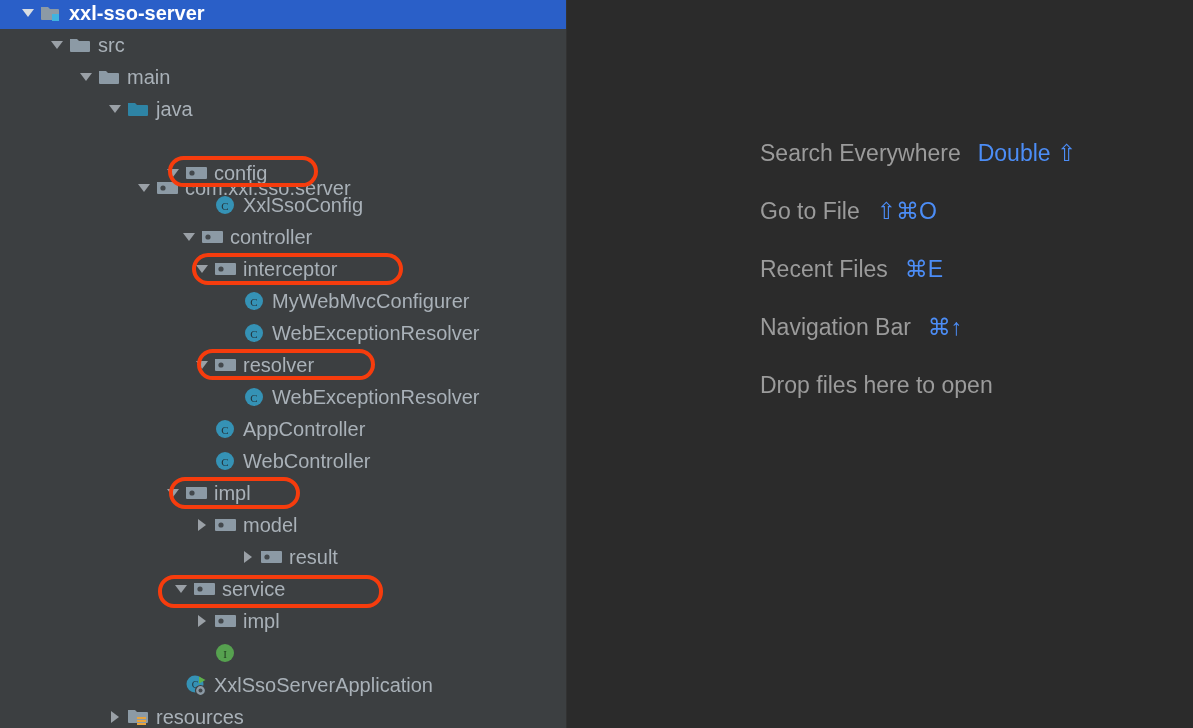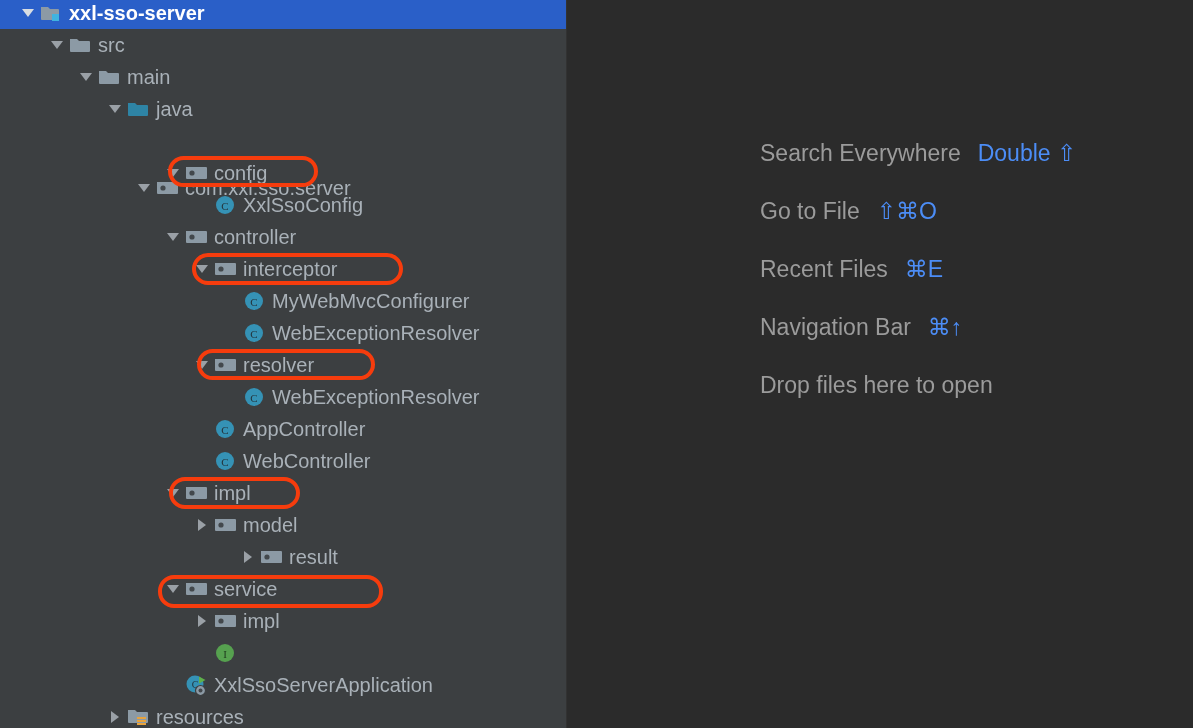--- a/index.html
+++ b/index.html
@@ -216,21 +216,21 @@
           <span class="indent" style="width: 191px;"></span>
           <span class="arrow"></span>
           <span class="icon">
             <svg width="24" height="24" viewBox="0 0 24 24">
               <circle cx="12" cy="12" r="9" fill="#3592b5"></circle>
               <text x="12" y="16.5" font-size="11" font-family="Liberation Serif, serif" text-anchor="middle" fill="#23343c">C</text>
             </svg>
           </span>
           <span class="row-label">XxlSsoConfig</span>
         </div>
-        <div class="tree-row" style="top: 221px;">
+        <div class="tree-row" style="top: 221px; padding-left: 16px;">
           <span class="indent" style="width: 162px;"></span>
           <span class="arrow expanded"></span>
           <span class="icon">
             <svg width="24" height="24" viewBox="0 0 24 24">
               <path d="M2 6h20a1 1 0 0 1 1 1v10a1 1 0 0 1-1 1H3a1 1 0 0 1-1-1V6z" fill="#8c9aa5"></path>
               <circle cx="8" cy="12" r="2.6" fill="#43484c"></circle>
             </svg>
           </span>
           <span class="row-label">controller</span>
         </div>
@@ -337,21 +337,21 @@
           <span class="indent" style="width: 191px;"></span>
           <span class="arrow collapsed"></span>
           <span class="icon">
             <svg width="24" height="24" viewBox="0 0 24 24">
               <path d="M2 6h20a1 1 0 0 1 1 1v10a1 1 0 0 1-1 1H3a1 1 0 0 1-1-1V6z" fill="#8c9aa5"></path>
               <circle cx="8" cy="12" r="2.6" fill="#43484c"></circle>
             </svg>
           </span>
           <span class="row-label">result</span>
         </div>
-        <div class="tree-row" style="top: 573px;">
+        <div class="tree-row" style="top: 573px; padding-left: 8px;">
           <span class="indent" style="width: 162px;"></span>
           <span class="arrow expanded"></span>
           <span class="icon">
             <svg width="24" height="24" viewBox="0 0 24 24">
               <path d="M2 6h20a1 1 0 0 1 1 1v10a1 1 0 0 1-1 1H3a1 1 0 0 1-1-1V6z" fill="#8c9aa5"></path>
               <circle cx="8" cy="12" r="2.6" fill="#43484c"></circle>
             </svg>
           </span>
           <span class="row-label">service</span>
         </div>

